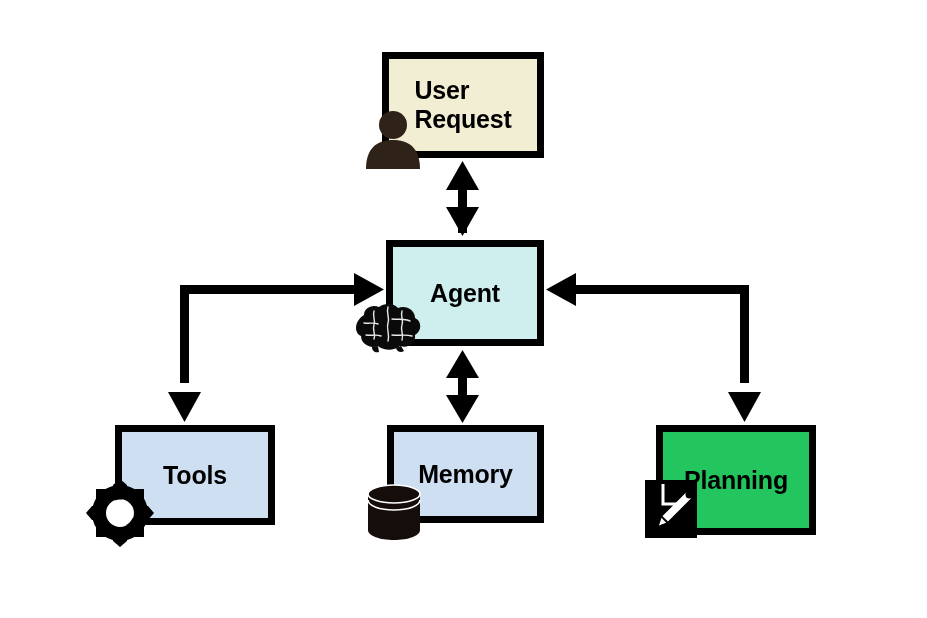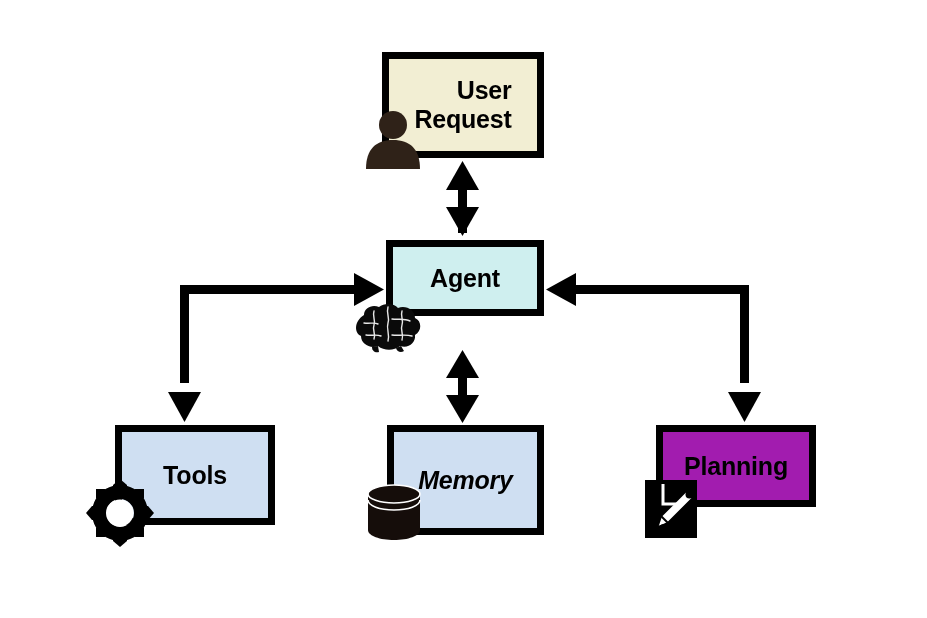--- a/index.html
+++ b/index.html
@@ -18,21 +18,21 @@
     background: #ffffff;
     overflow: hidden;
   }
   .node {
     position: absolute;
     box-sizing: border-box;
     border: 7px solid #a3a3a3;
     display: flex;
     align-items: center;
     justify-content: center;
-    text-align: right;
+    text-align: left;
     z-index: 3;
   }
   .node-label {
     font-size: 25px;
     font-weight: bold;
     color: #000000;
     line-height: 1.15;
     letter-spacing: -0.2px;
     white-space: pre-line;
     user-select: none;
@@ -92,33 +92,33 @@
 
       <polygon points="744.5,422 761,392 728,392" fill="#000000"></polygon>
     </g>
   </svg>
 
   <div class="node" style="left: 382px; top: 52px; width: 162px; height: 106px; background: rgb(242, 238, 211); border-color: rgb(0, 0, 0);">
     <span class="node-label">User
 Request</span>
   </div>
 
-  <div class="node" style="left: 386px; top: 240px; width: 158px; height: 76px; background: rgb(207, 239, 239); border-color: rgb(0, 0, 0);">
+  <div class="node" style="left: 386px; top: 240px; width: 158px; height: 106px; background: rgb(207, 239, 239); border-color: rgb(0, 0, 0);">
     <span class="node-label">Agent</span>
   </div>
 
   <div class="node" style="left: 115px; top: 425px; width: 160px; height: 100px; background: rgb(207, 223, 242); border-color: rgb(0, 0, 0);">
     <span class="node-label">Tools</span>
   </div>
 
-  <div class="node" style="left: 387px; top: 425px; width: 157px; height: 110px; background: rgb(207, 223, 242); border-color: rgb(0, 0, 0); font-style: italic;">
+  <div class="node" style="left: 387px; top: 425px; width: 157px; height: 98px; background: rgb(207, 223, 242); border-color: rgb(0, 0, 0);">
     <span class="node-label">Memory</span>
   </div>
 
-  <div class="node" style="left: 656px; top: 425px; width: 160px; height: 82px; background: #a21caf; border-color: rgb(0, 0, 0);">
+  <div class="node" style="left: 656px; top: 425px; width: 160px; height: 110px; background: #22c55e; border-color: rgb(0, 0, 0);">
     <span class="node-label">Planning</span>
   </div>
 
   <svg class="icon-layer" style="left:362px; top:107px; width:62px; height:62px;" viewBox="0 0 62 62" xmlns="http://www.w3.org/2000/svg">
     <circle cx="31" cy="18" r="14" fill="#2f2218"></circle>
     <path d="M4 62 C4 42 14 33 31 33 C48 33 58 42 58 62 Z" fill="#2f2218"></path>
   </svg>
 
   <svg class="icon-layer" style="left:352px; top:303px; width:72px; height:50px;" viewBox="0 0 72 50" xmlns="http://www.w3.org/2000/svg">
     <path d="M12 12 C12 5 20 1 27 4 C32 0 42 0 46 5 C54 2 63 7 63 15

